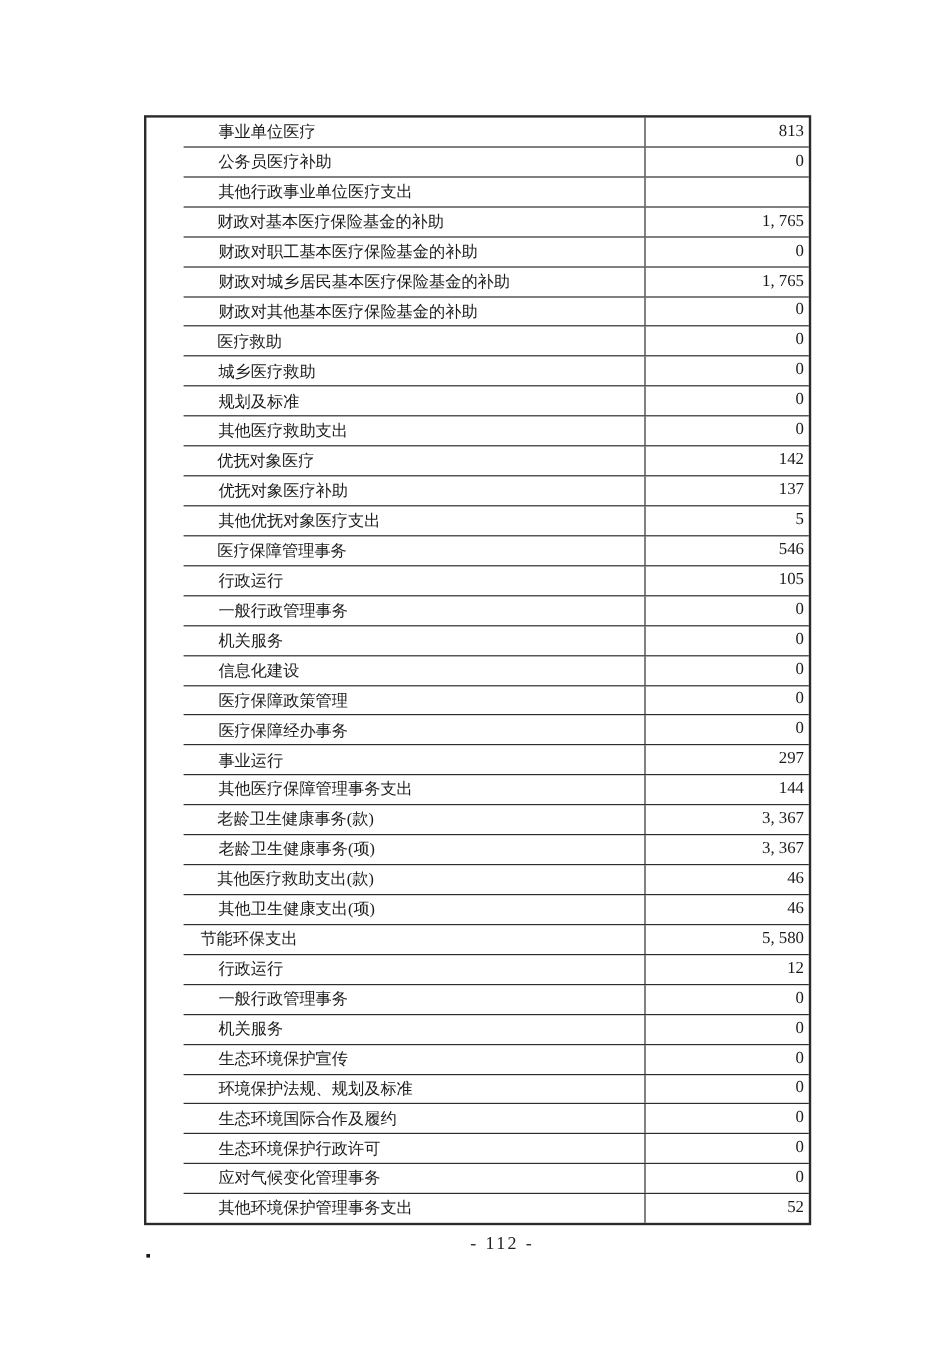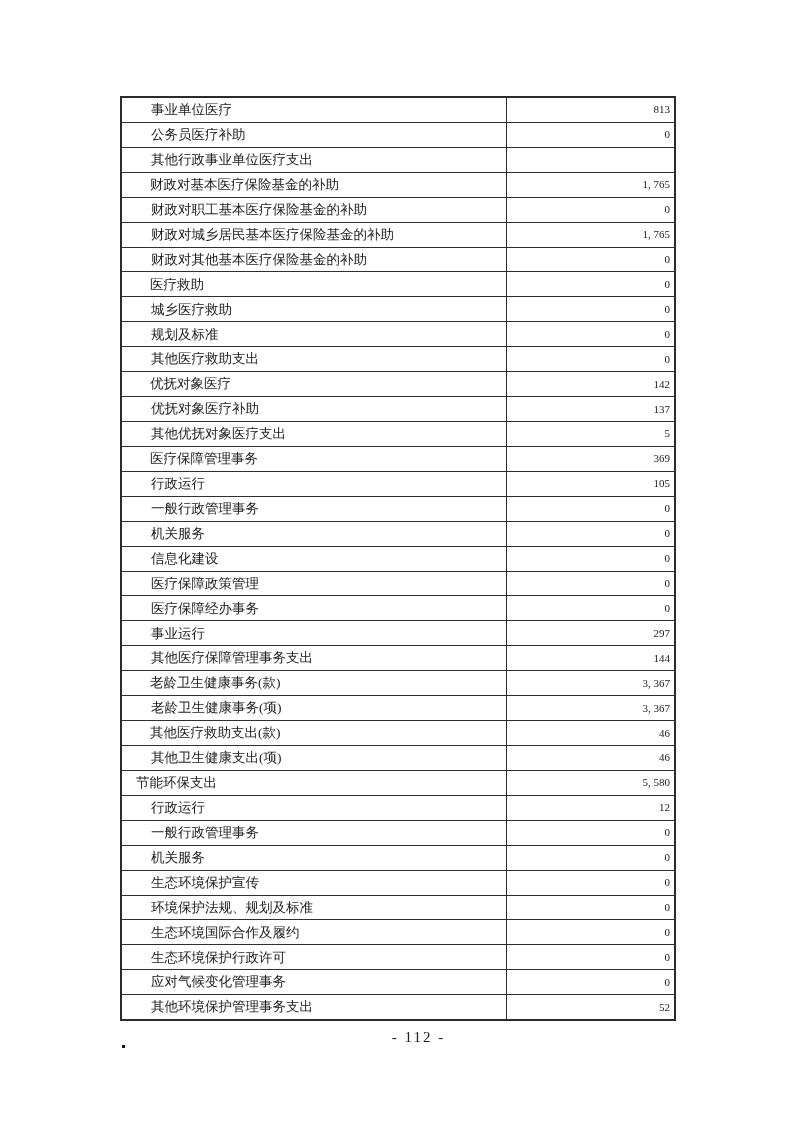--- a/index.html
+++ b/index.html
@@ -26,20 +26,21 @@
     border: 2px solid #2b2b2b;
     display: flex;
     flex-direction: column;
     background: #ffffff;
   }
   .row {
     flex: 1 1 0;
     display: flex;
     border-top: 1px solid #2f2f2f;
     min-height: 0;
+    margin-left: 31px;
   }
   .row:first-child { border-top: none; }
 
   .cell-label {
     width: 385px;
     border-right: 1px solid #2f2f2f;
     display: flex;
     align-items: center;
     font-size: 13.5px;
     line-height: 1;
@@ -49,21 +50,21 @@
   .indent-0 { padding-left: 14px; }
   .indent-1 { padding-left: 28px; }
   .indent-2 { padding-left: 29px; }
 
   .cell-value {
     flex: 1 1 auto;
     display: flex;
     align-items: center;
     justify-content: flex-end;
     padding-right: 4px;
-    font-size: 11px;
+    font-size: 14px;
     line-height: 1;
     white-space: pre;
   }
 
   .page-footer {
     position: absolute;
     left: 0;
     top: 1029px;
     width: 793px;
     text-align: center;
@@ -150,21 +151,21 @@
     <div class="cell-value">137</div>
   </div>
 
   <div class="row">
     <div class="cell-label indent-2">其他优抚对象医疗支出</div>
     <div class="cell-value">5</div>
   </div>
 
   <div class="row">
     <div class="cell-label indent-1">医疗保障管理事务</div>
-    <div class="cell-value">369</div>
+    <div class="cell-value">546</div>
   </div>
 
   <div class="row">
     <div class="cell-label indent-2">行政运行</div>
     <div class="cell-value">105</div>
   </div>
 
   <div class="row">
     <div class="cell-label indent-2">一般行政管理事务</div>
     <div class="cell-value">0</div>

